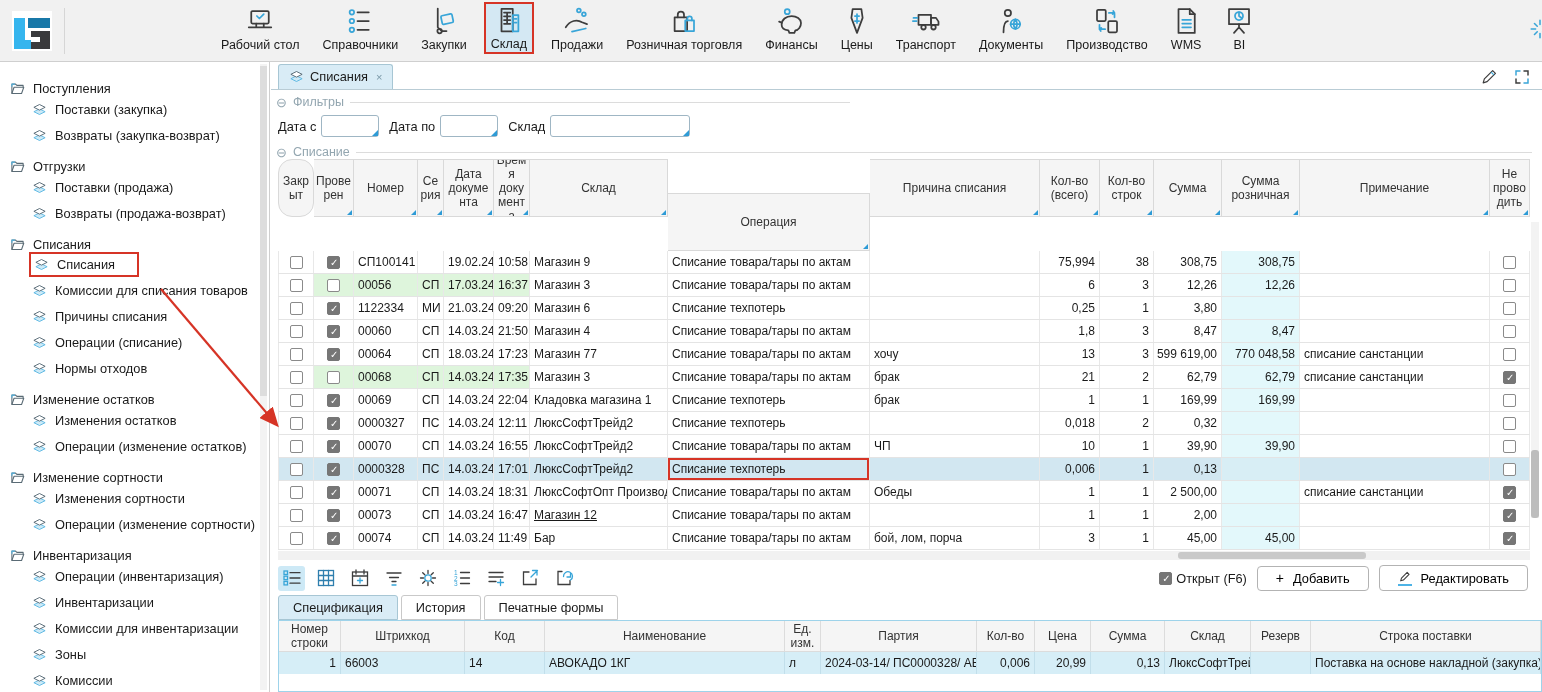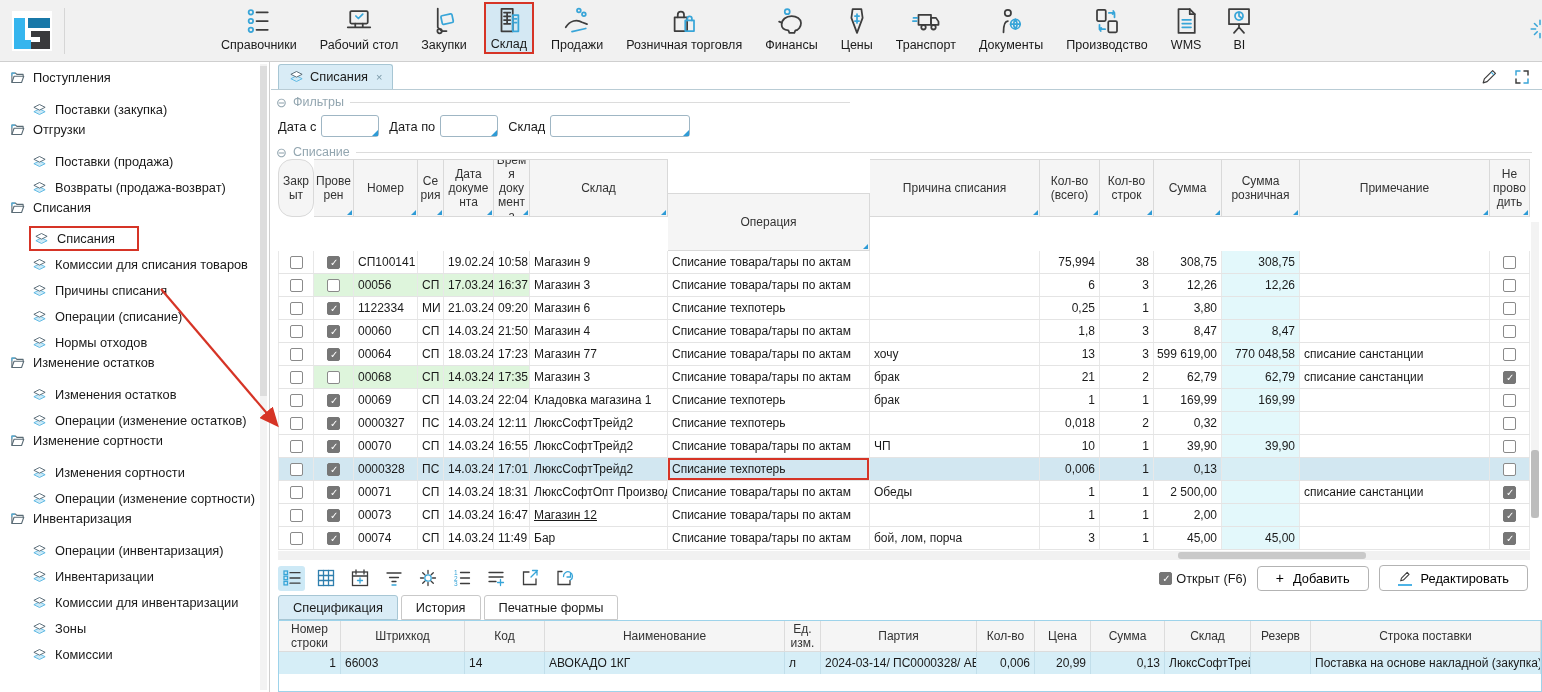--- a/index.html
+++ b/index.html
@@ -19,21 +19,21 @@
   .topbar-items{display:flex;align-items:flex-end;gap:11px;margin-left:150px;padding-bottom:5px}
   .tb-item{display:flex;flex-direction:column;align-items:center;gap:2px;padding:2px 6px;cursor:pointer}
   .tb-item.annotated{background:#d4e8f3;border:2px solid #d63426;padding:1px 5px}
   .tb-label{font-size:12.5px;white-space:nowrap;color:#1a1a1a}
   .tb-sparkle{position:absolute;right:-9px;top:18px}
   
   .sidebar{position:absolute;left:0;top:62px;width:270px;bottom:0;background:#fff;
            border-right:1px solid #cfcfcf;padding-top:8px;overflow:hidden}
   .sb-scroll{position:absolute;right:2px;top:2px;bottom:2px;width:7px;background:#f3f3f3}
   .sb-thumb{position:absolute;right:2px;top:4px;width:7px;height:330px;background:#dddddd}
-  .sb-group{display:flex;align-items:flex-start;gap:8px;height:26px;padding-left:10px;
+  .sb-group{display:flex;align-items:flex-end;gap:8px;height:26px;padding-left:10px;
             font-size:12.8px;cursor:pointer;white-space:nowrap}
   .sb-child{display:flex;align-items:center;gap:8px;height:26px;margin-left:32px;
             font-size:12.8px;cursor:pointer;white-space:nowrap;width:fit-content;padding-right:6px}
   .sb-child.annotated{border:2px solid #d63426;height:25px;margin-left:29px;padding:0 22px 0 3px}
   
   .main{position:absolute;left:271px;top:62px;right:0;bottom:0;display:flex;flex-direction:column}
   .tabrow{height:28px;border-bottom:1px solid #b9ccd5;display:flex;align-items:flex-end;
           padding-left:7px;position:relative;flex:0 0 auto}
   .tab{display:flex;align-items:center;gap:6px;background:#d9ecf6;border:1px solid #a7c6d4;
        border-bottom:none;border-radius:3px 3px 0 0;padding:4px 10px 5px;font-size:12.8px;cursor:pointer}
@@ -118,37 +118,37 @@
       <div class="lg-a2"></div>
     <div class="lg-b"></div>
       <div class="lg-c"></div>
     <div class="lg-d"></div>
   </div>
   <div class="tb-sep"></div>
   <div class="topbar-items">
       <div class="tb-item">
         <span class="tb-ico">
           <svg width="30" height="30" viewBox="0 0 24 24" fill="none" stroke="#3d3d3d" stroke-width="1.4" stroke-linecap="round" stroke-linejoin="round">
+            <rect x="5" y="4" width="14" height="10" rx="1"></rect>
+            <path d="M3 17h18M9 14v2.5M15 14v2.5"></path>
+            <path d="M9.5 8l2 2 3.5-3.5" stroke="#38a5d8"></path>
+          </svg>
+        </span>
+        <span class="tb-label">Рабочий стол</span>
+      </div>
+      <div class="tb-item">
+        <span class="tb-ico">
+          <svg width="30" height="30" viewBox="0 0 24 24" fill="none" stroke="#3d3d3d" stroke-width="1.4" stroke-linecap="round" stroke-linejoin="round">
             <circle cx="5.5" cy="5" r="1.8" stroke="#38a5d8"></circle>
             <circle cx="5.5" cy="12" r="1.8" stroke="#38a5d8"></circle>
             <circle cx="5.5" cy="19" r="1.8" stroke="#38a5d8"></circle>
             <path d="M10 5h9M10 12h9M10 19h9"></path>
           </svg>
         </span>
         <span class="tb-label">Справочники</span>
-      </div>
-      <div class="tb-item">
-        <span class="tb-ico">
-          <svg width="30" height="30" viewBox="0 0 24 24" fill="none" stroke="#3d3d3d" stroke-width="1.4" stroke-linecap="round" stroke-linejoin="round">
-            <rect x="5" y="4" width="14" height="10" rx="1"></rect>
-            <path d="M3 17h18M9 14v2.5M15 14v2.5"></path>
-            <path d="M9.5 8l2 2 3.5-3.5" stroke="#38a5d8"></path>
-          </svg>
-        </span>
-        <span class="tb-label">Рабочий стол</span>
       </div>
       <div class="tb-item">
         <span class="tb-ico">
           <svg width="30" height="30" viewBox="0 0 24 24" fill="none" stroke="#3d3d3d" stroke-width="1.4" stroke-linecap="round" stroke-linejoin="round">
             <path d="M7 2v15l3 3h4"></path>
             <circle cx="8.5" cy="20" r="1.8"></circle>
             <rect x="10" y="7" width="9" height="7" rx="1" stroke="#38a5d8" transform="rotate(-12 14.5 10.5)"></rect>
           </svg>
         </span>
         <span class="tb-label">Закупки</span>
@@ -281,20 +281,29 @@
         <span>Поступления</span>
       </div>
       <div class="sb-child">
         <span class="sb-ico">
           <svg width="15" height="15" viewBox="0 0 24 24">
             <polygon points="12,11 21,15.5 12,20 3,15.5" fill="#cdeaf7" stroke="#53b4e0" stroke-width="1.4"></polygon>
             <polygon points="12,4 21,8.5 12,13 3,8.5" fill="#fff" stroke="#4a5f6b" stroke-width="1.4"></polygon>
           </svg>
         </span>
         <span>Поставки (закупка)</span>
+      </div>
+      <div class="sb-child">
+        <span class="sb-ico">
+          <svg width="15" height="15" viewBox="0 0 24 24">
+            <polygon points="12,11 21,15.5 12,20 3,15.5" fill="#cdeaf7" stroke="#53b4e0" stroke-width="1.4"></polygon>
+            <polygon points="12,4 21,8.5 12,13 3,8.5" fill="#fff" stroke="#4a5f6b" stroke-width="1.4"></polygon>
+          </svg>
+        </span>
+        <span>Возвраты (закупка-возврат)</span>
       </div>
       <div class="sb-group">
         <span class="sb-ico">
           <svg width="15" height="15" viewBox="0 0 24 24" fill="none" stroke="#5a6b75" stroke-width="1.7" stroke-linejoin="round">
             <path d="M3 20V5h6l2 2h10v3"></path>
             <path d="M6.5 10H22l-3.5 10H3z"></path>
             <path d="M3 9V5h5" stroke="#53b4e0"></path>
           </svg>
         </span>
         <span>Отгрузки</span>

